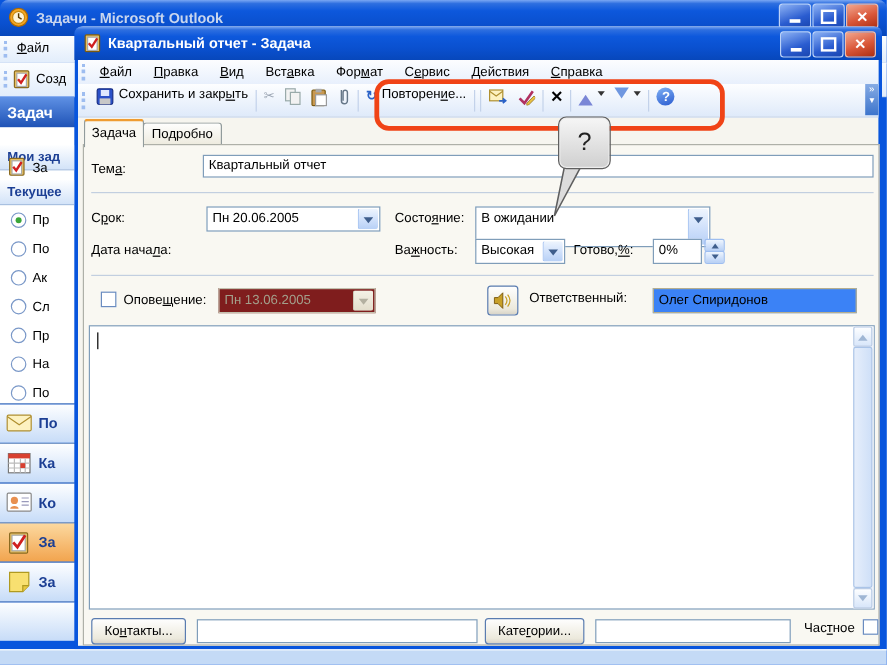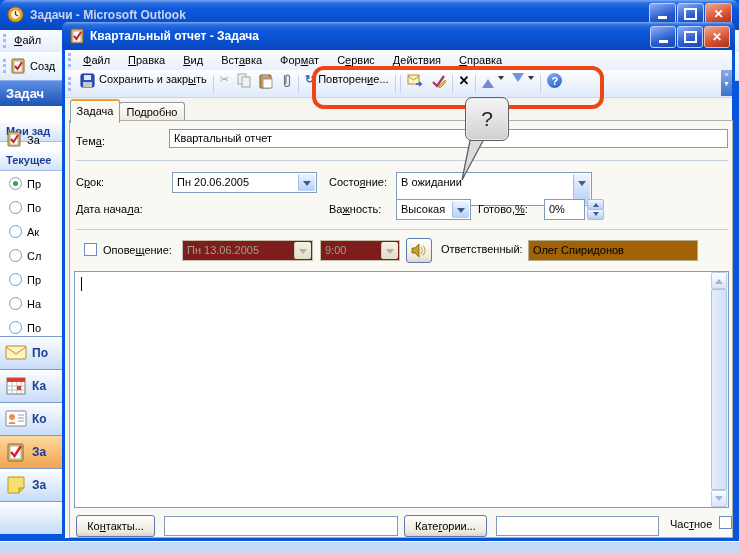--- a/index.html
+++ b/index.html
@@ -387,32 +387,28 @@
       </div>
 
       <div class="sep-line" style="left:6px;top:108px;width:652px"></div>
 
       <div class="checkbox" style="left:14px;top:122px"></div>
       <span class="lbl" style="left:33px;top:123px">Опове<u>щ</u>ение:</span>
       <div class="combo off" style="left:112px;top:119px;width:131px;height:21px">
         <span>Пн 13.06.2005</span>
         <div class="co-arr"></div>
       </div>
-      <div class="combo off" style="left:250px;top:119px;width:80px;height:21px">
-        <span>9:00</span>
-        <div class="co-arr"></div>
-      </div>
       <div class="xp-btn" style="left:336px;top:117px;width:26px;height:25px">
         <svg width="16" height="15" style="margin-top:4px">
           <path d="M1 5 h3 l4-4 v13 l-4-4 H1 Z" fill="#c8a028" stroke="#7a5a10" stroke-width="0.8"></path>
           <path d="M10 4 q3 3.5 0 7 M12 2.5 q4 5 0 10" fill="none" stroke="#c8a028"></path>
         </svg>
       </div>
       <span class="lbl" style="left:371px;top:122px">Ответственный:</span>
-      <div class="field" style="left:458px;top:119px;width:170px;height:21px;line-height:19px;background:#a16207;border-color:#b5ae8f">Олег Спиридонов</div>
+      <div class="field" style="left:474px;top:119px;width:170px;height:21px;line-height:19px;background:#3b82f6;border-color:#b5ae8f">Олег Спиридонов</div>
 
       <div id="notes" class="abs">
         <div class="caret"></div>
         <div class="sb">
           <div class="sb-btn up" style="top:0"></div>
           <div class="sb-thumb"></div>
           <div class="sb-btn dn" style="bottom:0"></div>
         </div>
       </div>
 

